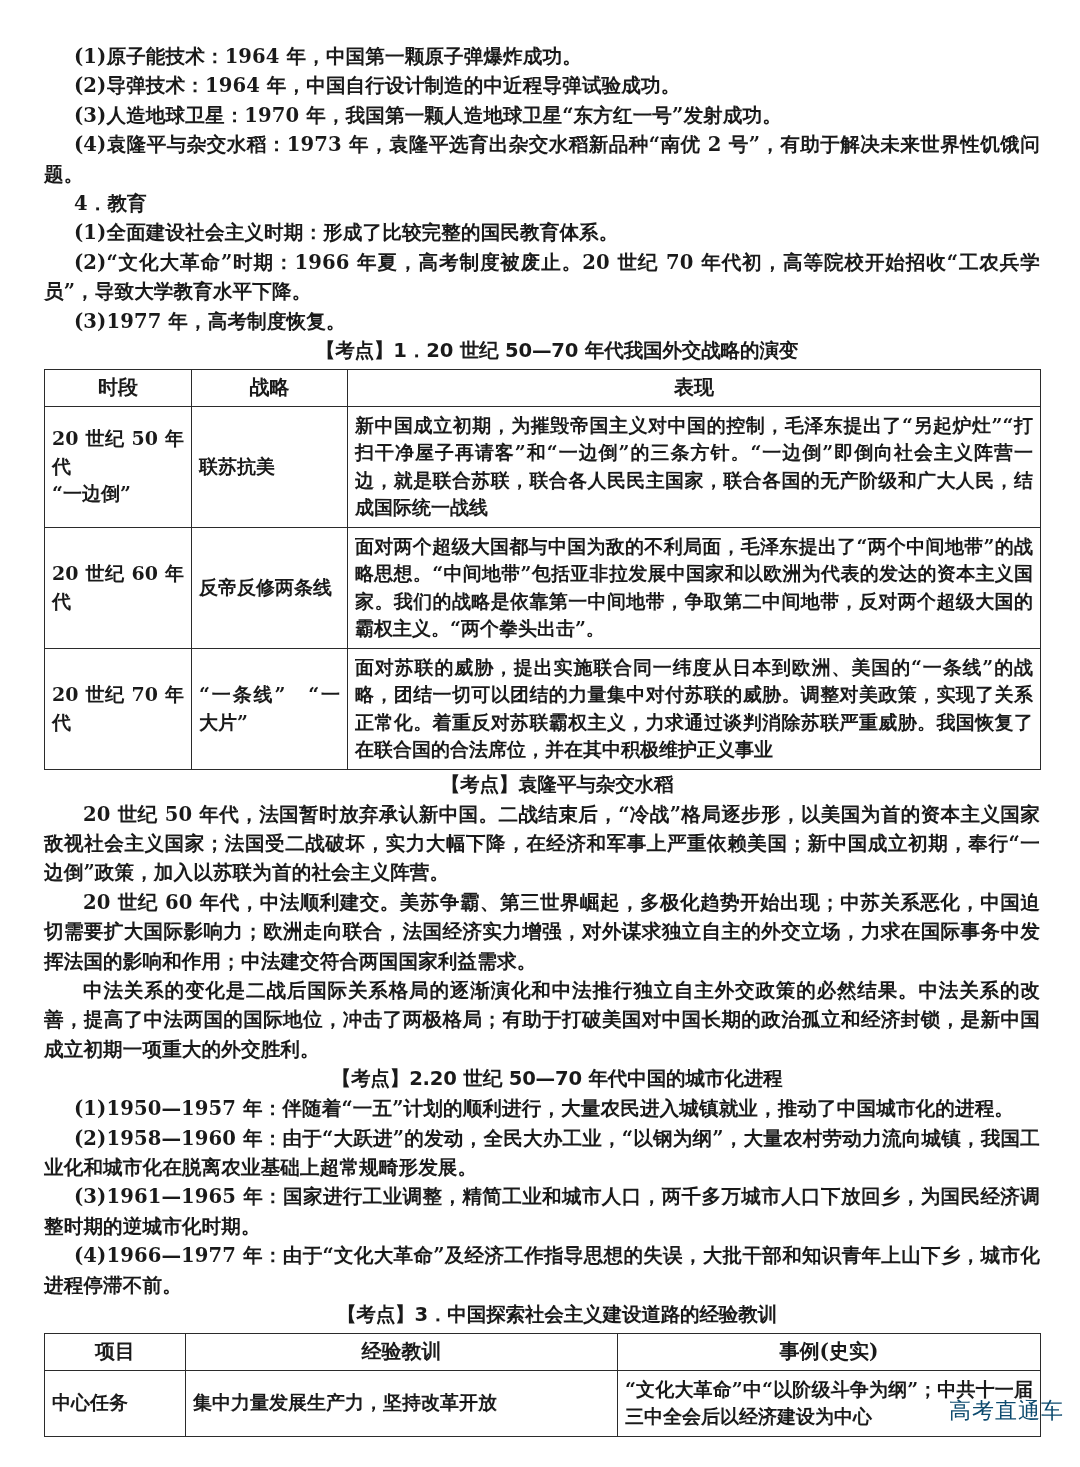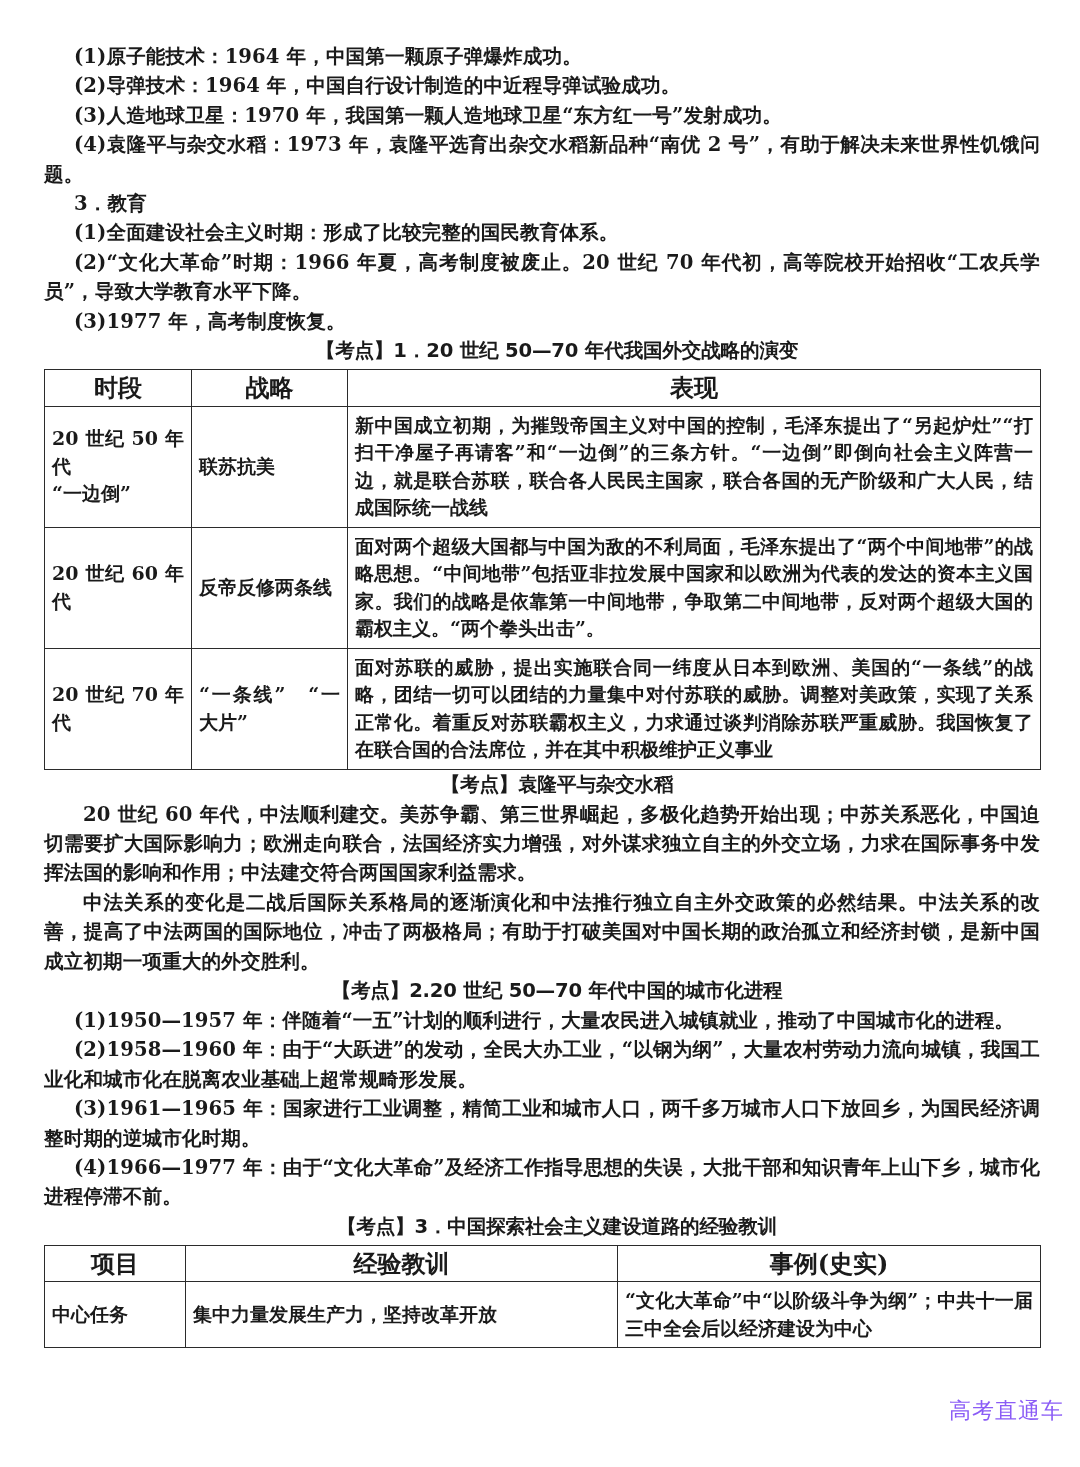--- a/index.html
+++ b/index.html
@@ -70,21 +70,21 @@
     padding: 5px 7px;
     font-size: 19px;
     line-height: 27.5px;
     font-weight: 700;
     vertical-align: middle;
     text-align: justify;
     text-justify: inter-ideograph;
   }
   table.doc-table th {
     text-align: center;
-    font-size: 24px;
+    font-size: 20px;
     padding: 4px 6px;
   }
   td.ctr { text-align: center; }
   td.body-cell { text-align: justify; }
 
   
   .t1 col.c1 { width: 147px; }
   .t1 col.c2 { width: 156px; }
   .t1 col.c3 { width: 693px; }
 
@@ -92,38 +92,38 @@
   .t2 col.c2 { width: 432px; }
   .t2 col.c3 { width: 423px; }
 
   
   .watermark {
     position: absolute;
     right: 16px;
     bottom: 41px;
     font-family: "DejaVu Sans", "Liberation Sans", sans-serif;
     font-size: 22px;
-    color: #8b5cf6;
+    color: #0c4a6e;
     letter-spacing: 1px;
     white-space: nowrap;
     pointer-events: none;
   }
 </style>
 </head>
 <body>
 
 <div class="page">
   <div class="body-col">
 
     <p class="para indent-sm">(1)原子能技术：1964 年，中国第一颗原子弹爆炸成功。</p>
     <p class="para indent-sm">(2)导弹技术：1964 年，中国自行设计制造的中近程导弹试验成功。</p>
     <p class="para indent-sm">(3)人造地球卫星：1970 年，我国第一颗人造地球卫星“东方红一号”发射成功。</p>
     <p class="para indent-sm">(4)袁隆平与杂交水稻：1973 年，袁隆平选育出杂交水稻新品种“南优 2 号”，有助于解决未来世界性饥饿问题。</p>
 
-    <p class="para indent-sm">3．教育</p>
+    <p class="para indent-sm">4．教育</p>
     <p class="para indent-sm">(1)全面建设社会主义时期：形成了比较完整的国民教育体系。</p>
     <p class="para indent-sm">(2)“文化大革命”时期：1966 年夏，高考制度被废止。20 世纪 70 年代初，高等院校开始招收“工农兵学员”，导致大学教育水平下降。</p>
     <p class="para indent-sm">(3)1977 年，高考制度恢复。</p>
 
 
     <p class="kaodian">【考点】1．20 世纪 50—70 年代我国外交战略的演变</p>
 
     <table class="doc-table t1">
       <colgroup>
           <col class="c1">
@@ -150,20 +150,21 @@
         </tr>
         <tr>
           <td class="ctr">20 世纪 70 年代</td>
           <td class="ctr">“一条线”　“一大片”</td>
           <td class="body-cell">面对苏联的威胁，提出实施联合同一纬度从日本到欧洲、美国的“一条线”的战略，团结一切可以团结的力量集中对付苏联的威胁。调整对美政策，实现了关系正常化。着重反对苏联霸权主义，力求通过谈判消除苏联严重威胁。我国恢复了在联合国的合法席位，并在其中积极维护正义事业</td>
         </tr>
       </tbody>
     </table>
 
     <p class="kaodian">【考点】袁隆平与杂交水稻</p>
+    <p class="para indent">20 世纪 50 年代，法国暂时放弃承认新中国。二战结束后，“冷战”格局逐步形，以美国为首的资本主义国家敌视社会主义国家；法国受二战破坏，实力大幅下降，在经济和军事上严重依赖美国；新中国成立初期，奉行“一边倒”政策，加入以苏联为首的社会主义阵营。</p>
     <p class="para indent">20 世纪 60 年代，中法顺利建交。美苏争霸、第三世界崛起，多极化趋势开始出现；中苏关系恶化，中国迫切需要扩大国际影响力；欧洲走向联合，法国经济实力增强，对外谋求独立自主的外交立场，力求在国际事务中发挥法国的影响和作用；中法建交符合两国国家利益需求。</p>
     <p class="para indent">中法关系的变化是二战后国际关系格局的逐渐演化和中法推行独立自主外交政策的必然结果。中法关系的改善，提高了中法两国的国际地位，冲击了两极格局；有助于打破美国对中国长期的政治孤立和经济封锁，是新中国成立初期一项重大的外交胜利。</p>
 
     <p class="kaodian">【考点】2.20 世纪 50—70 年代中国的城市化进程</p>
     <p class="para indent-sm">(1)1950—1957 年：伴随着“一五”计划的顺利进行，大量农民进入城镇就业，推动了中国城市化的进程。</p>
     <p class="para indent-sm">(2)1958—1960 年：由于“大跃进”的发动，全民大办工业，“以钢为纲”，大量农村劳动力流向城镇，我国工业化和城市化在脱离农业基础上超常规畸形发展。</p>
     <p class="para indent-sm">(3)1961—1965 年：国家进行工业调整，精简工业和城市人口，两千多万城市人口下放回乡，为国民经济调整时期的逆城市化时期。</p>
     <p class="para indent-sm">(4)1966—1977 年：由于“文化大革命”及经济工作指导思想的失误，大批干部和知识青年上山下乡，城市化进程停滞不前。</p>
 
     <p class="kaodian">【考点】3．中国探索社会主义建设道路的经验教训</p>

